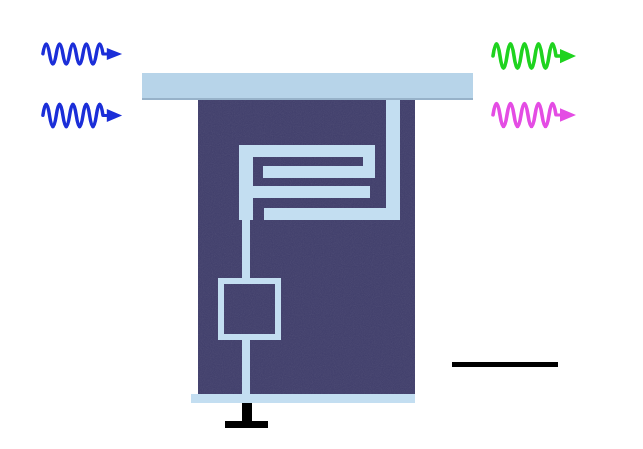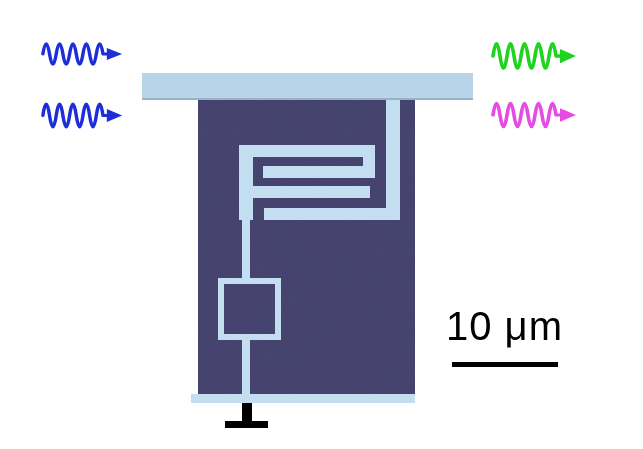--- a/index.html
+++ b/index.html
@@ -107,16 +107,15 @@
   <div class="abs metal left-vert"></div>
 
   <div class="abs metal wire-upper"></div>
   <div class="abs cap-square"></div>
   <div class="abs metal wire-lower"></div>
   <div class="abs metal bottom-bar"></div>
 
   <div class="abs gnd gnd-stem"></div>
   <div class="abs gnd gnd-bar"></div>
 
-  <div class="abs scale-label">10 μm</div>
   <div class="abs scale-line"></div>
 
 </div>
 
 </body></html>

